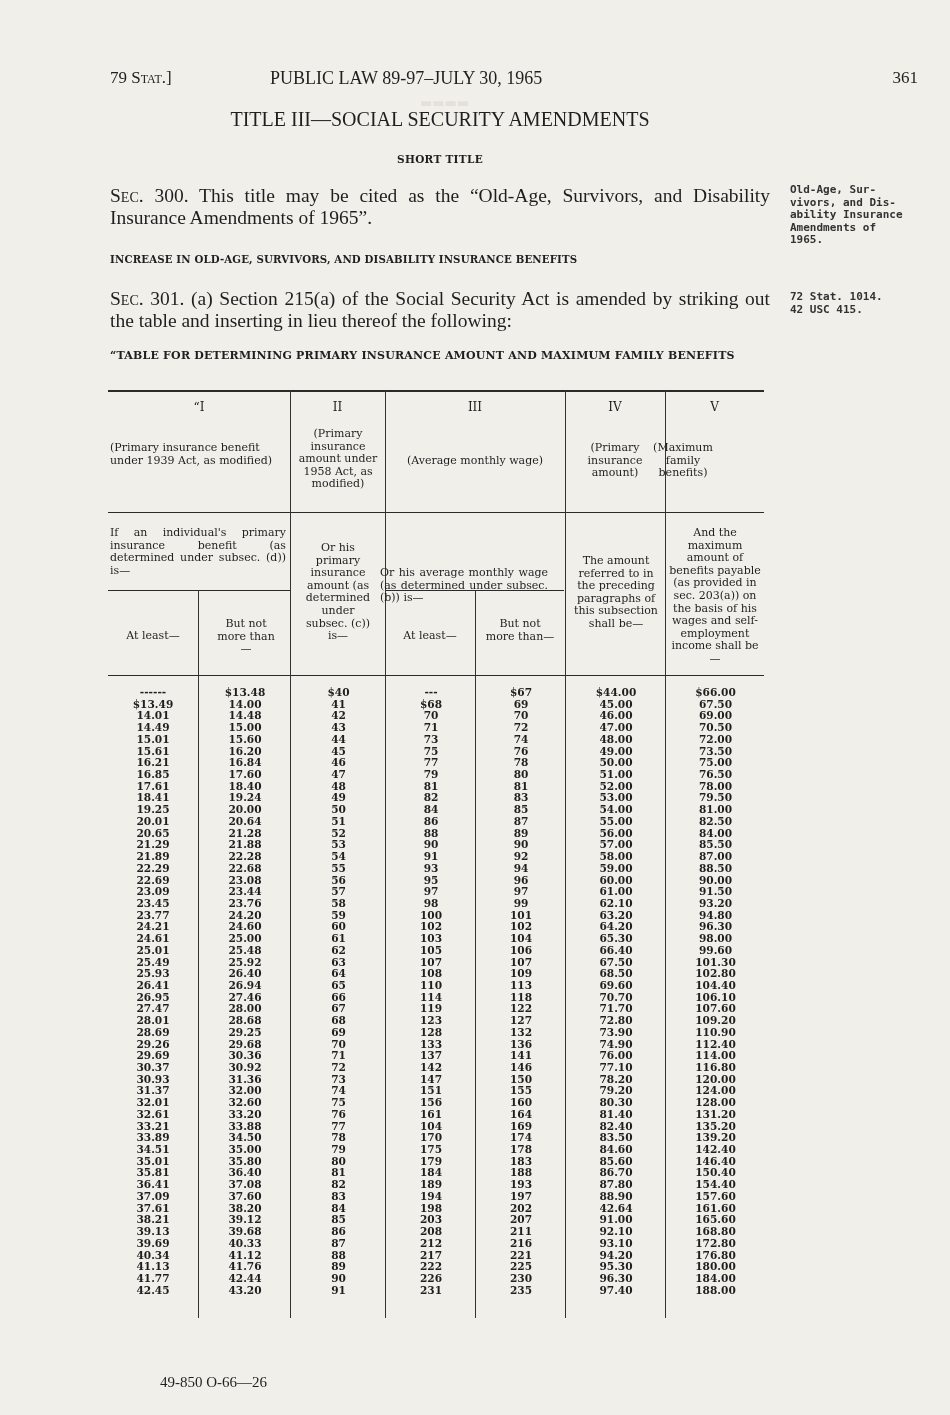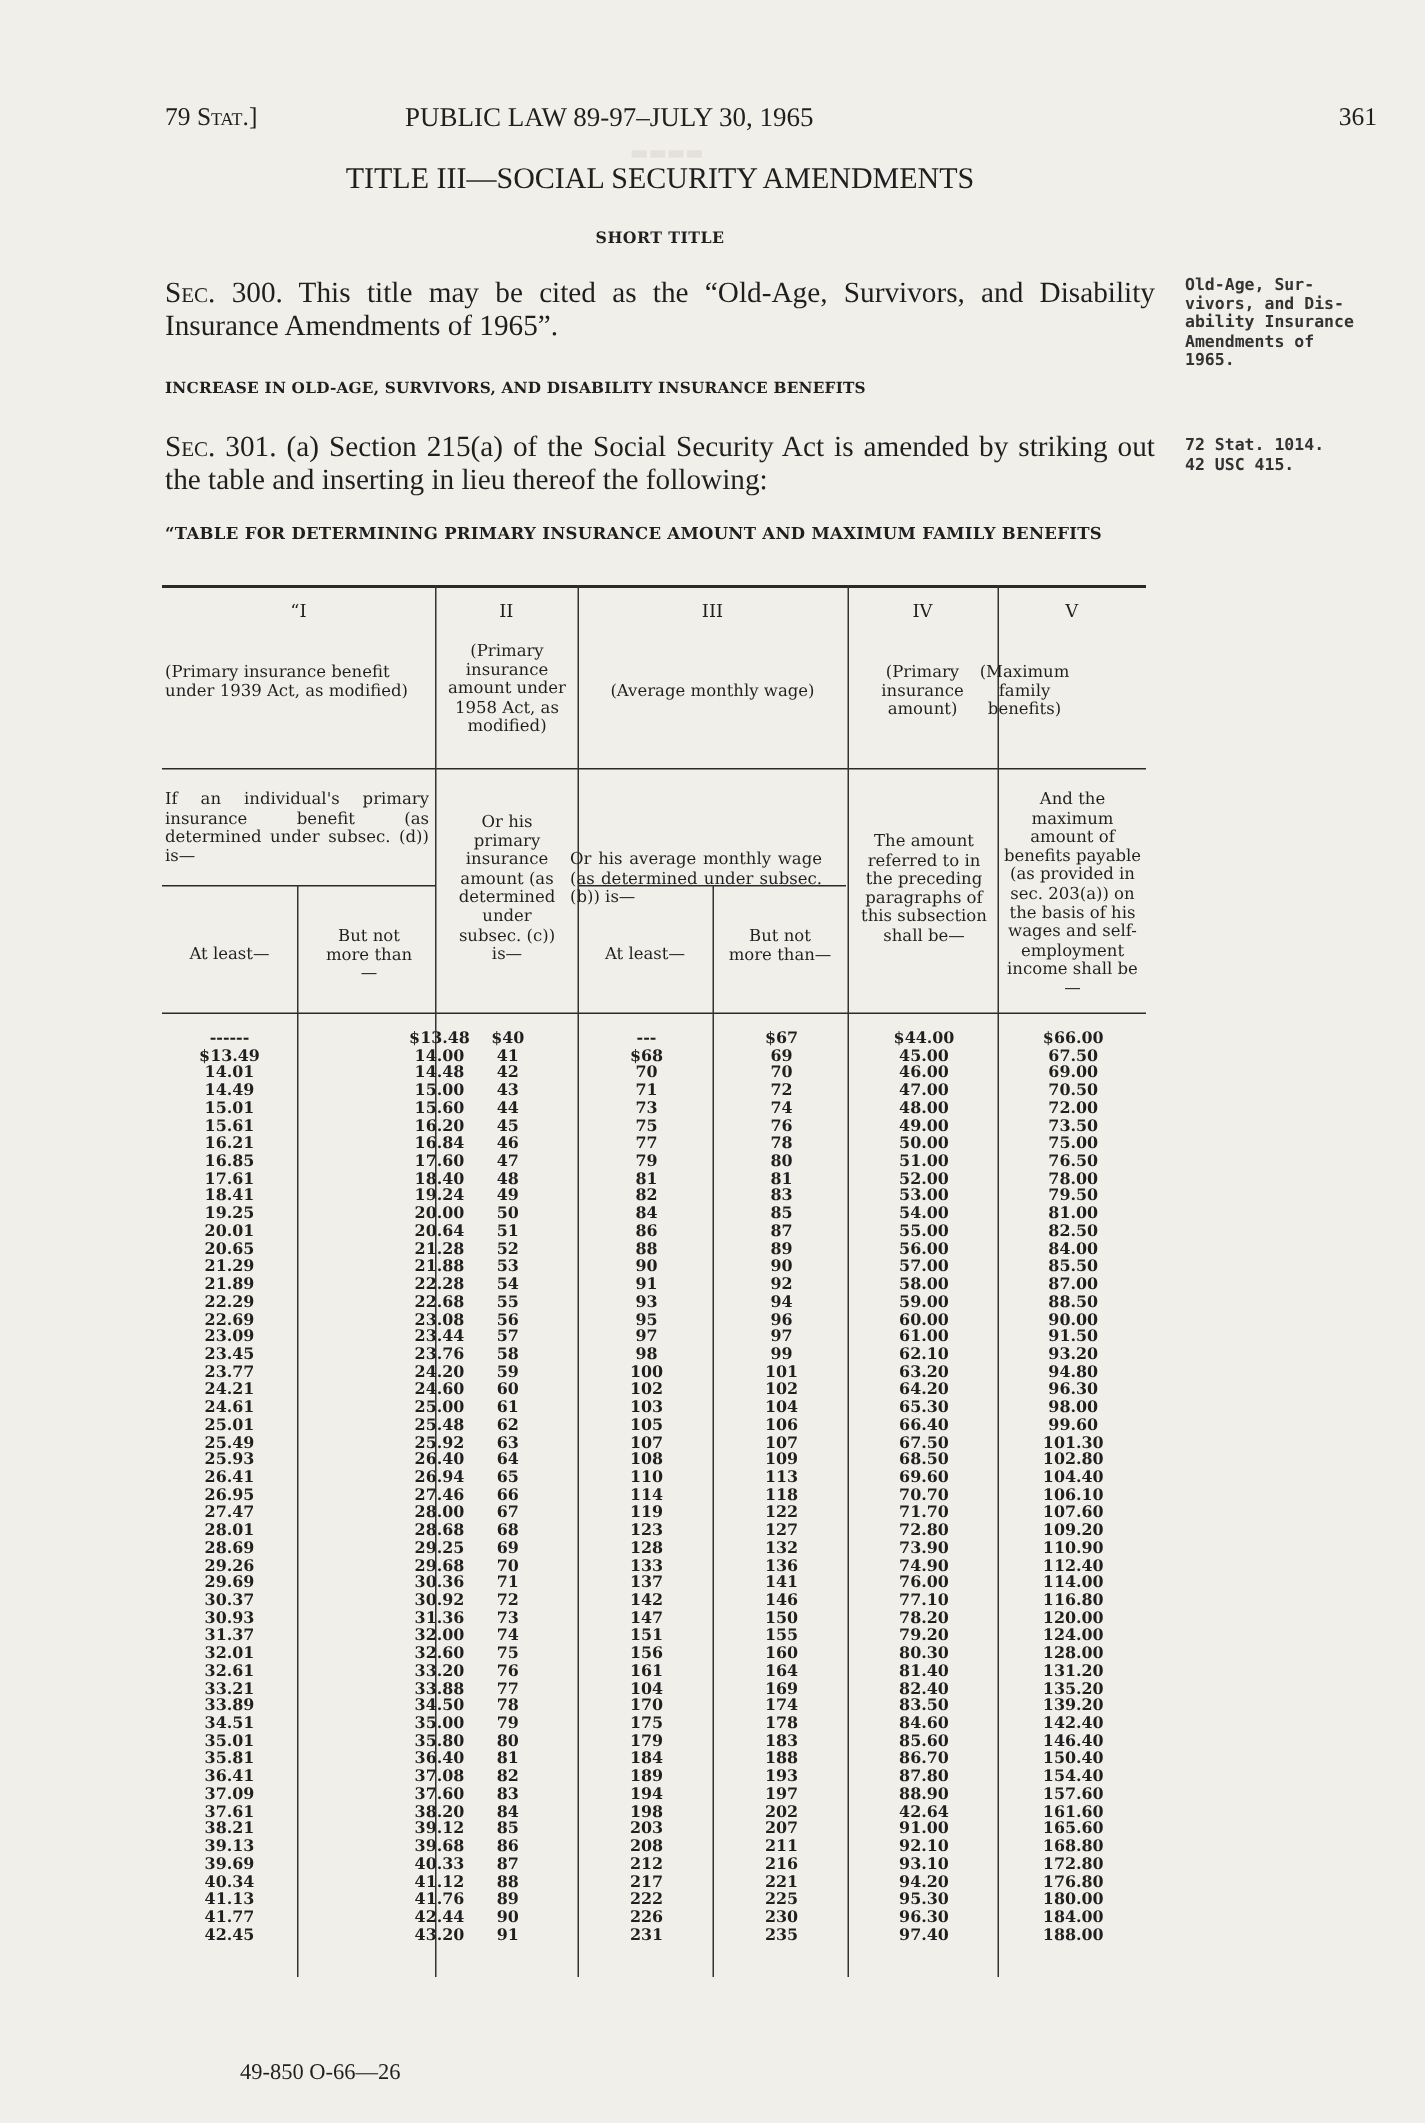--- a/index.html
+++ b/index.html
@@ -151,21 +151,21 @@
       <div>37.09</div>
       <div>37.61</div>
       <div>38.21</div>
       <div>39.13</div>
       <div>39.69</div>
       <div>40.34</div>
       <div>41.13</div>
       <div>41.77</div>
       <div>42.45</div>
     </div>
-  <div class="col" style="left:92px;width:90px;padding-left:48px;">
+  <div class="col" style="left:92px;width:90px;">
       <div>$13.48</div>
       <div>14.00</div>
       <div>14.48</div>
       <div>15.00</div>
       <div>15.60</div>
       <div>16.20</div>
       <div>16.84</div>
       <div>17.60</div>
       <div>18.40</div>
       <div>19.24</div>

